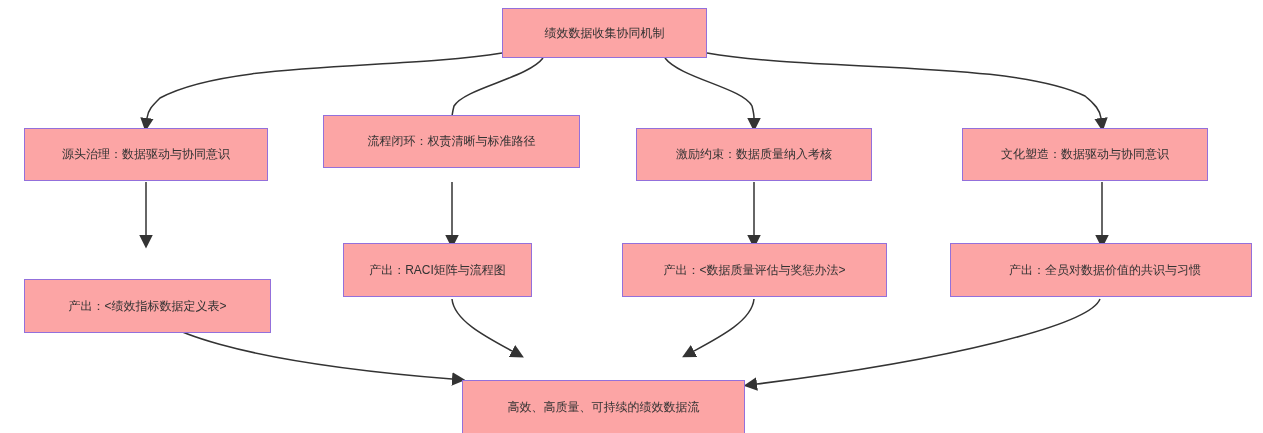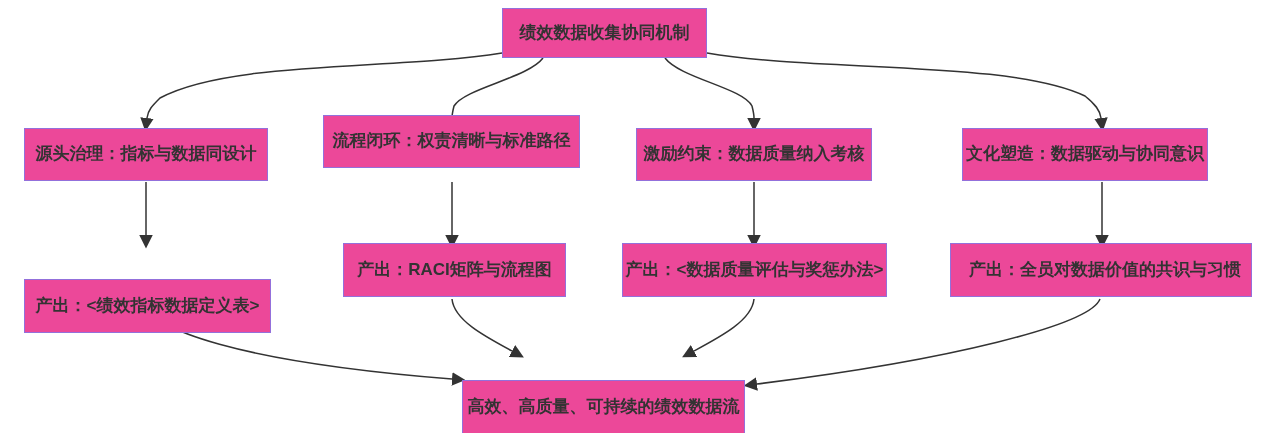--- a/index.html
+++ b/index.html
@@ -8,41 +8,41 @@
     width: 1263px;
     height: 433px;
     background: #ffffff;
     font-family: "Liberation Sans", "DejaVu Sans", sans-serif;
     overflow: hidden;
   }
   .edges { position: absolute; left: 0; top: 0; width: 1263px; height: 433px; }
   .node {
     position: absolute;
     box-sizing: border-box;
-    background: #ec4899;
+    background: #fca5a5;
     border: 1.5px solid #9370DB;
     color: #333333;
-    font-size: 17px;
-    font-weight: 700;
+    font-size: 12px;
+    font-weight: 400;
     display: flex;
     align-items: center;
     justify-content: center;
     text-align: center;
     line-height: 1.2;
     padding: 4px 10px;
     white-space: nowrap;
   }
   
   .n-root    { left: 502px; top:   8px; width: 205px; height: 50px; }
   .n-p1      { left:  24px; top: 128px; width: 244px; height: 53px; }
   .n-p2      { left: 323px; top: 115px; width: 257px; height: 53px; }
   .n-p3      { left: 636px; top: 128px; width: 236px; height: 53px; }
   .n-p4      { left: 962px; top: 128px; width: 246px; height: 53px; }
   .n-o1      { left:  24px; top: 243px; width: 247px; height: 54px; margin-top: 36px; }
-  .n-o2      { left: 343px; top: 243px; width: 223px; height: 54px; }
+  .n-o2      { left: 343px; top: 243px; width: 189px; height: 54px; }
   .n-o3      { left: 622px; top: 243px; width: 265px; height: 54px; }
   .n-o4      { left: 950px; top: 243px; width: 302px; height: 54px; padding-left: 18px; }
   .n-result  { left: 462px; top: 380px; width: 283px; height: 55px; }
 </style>
 </head>
 <body>
 
 <div class="canvas">
 
   <svg class="edges" viewBox="0 0 1263 433" xmlns="http://www.w3.org/2000/svg">
@@ -62,21 +62,21 @@
       <path d="M1102,182 L1102,235" marker-end="url(#arrow)"></path>
       <path d="M140,299 C148,330 240,362 452,379" marker-end="url(#arrow)"></path>
       <path d="M452,299 C454,320 484,336 512,351" marker-end="url(#arrow)"></path>
       <path d="M754,299 C752,320 722,336 694,351" marker-end="url(#arrow)"></path>
       <path d="M1100,299 C1090,325 950,360 757,384" marker-end="url(#arrow)"></path>
     </g>
   </svg>
 
   <div class="node n-root">绩效数据收集协同机制</div>
 
-  <div class="node n-p1">源头治理：指标与数据同设计</div>
+  <div class="node n-p1">源头治理：数据驱动与协同意识</div>
   <div class="node n-p2">流程闭环：权责清晰与标准路径</div>
   <div class="node n-p3">激励约束：数据质量纳入考核</div>
   <div class="node n-p4">文化塑造：数据驱动与协同意识</div>
 
   <div class="node n-o1">产出：&lt;绩效指标数据定义表&gt;</div>
   <div class="node n-o2">产出：RACI矩阵与流程图</div>
   <div class="node n-o3">产出：&lt;数据质量评估与奖惩办法&gt;</div>
   <div class="node n-o4">产出：全员对数据价值的共识与习惯</div>
 
   <div class="node n-result">高效、高质量、可持续的绩效数据流</div>

